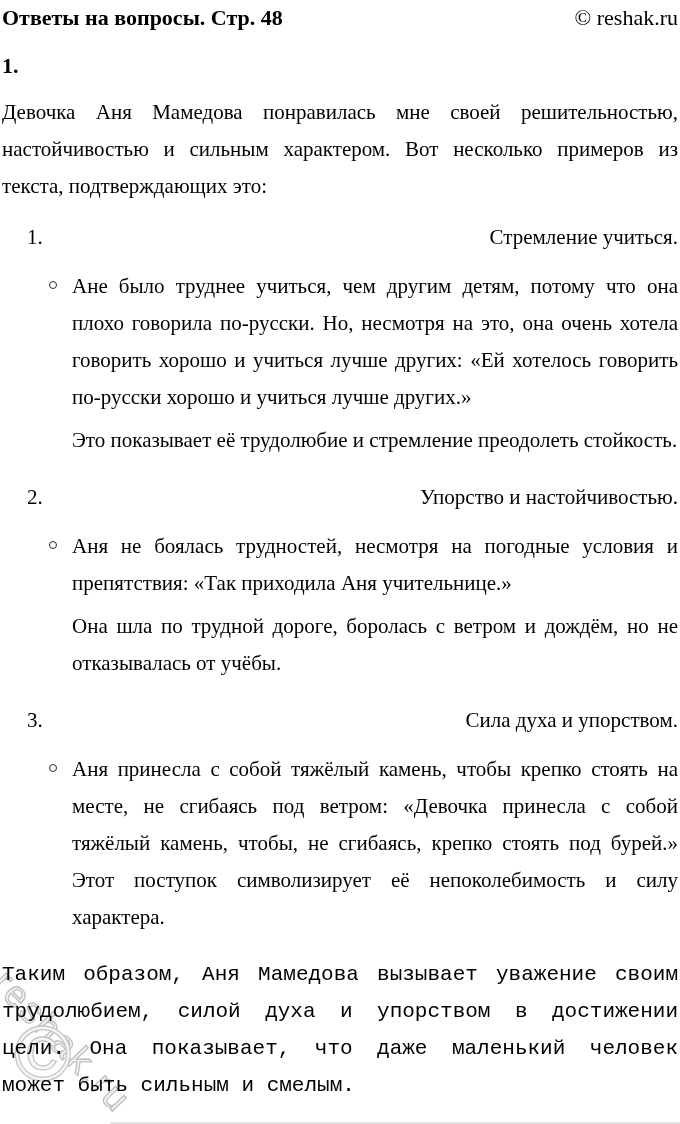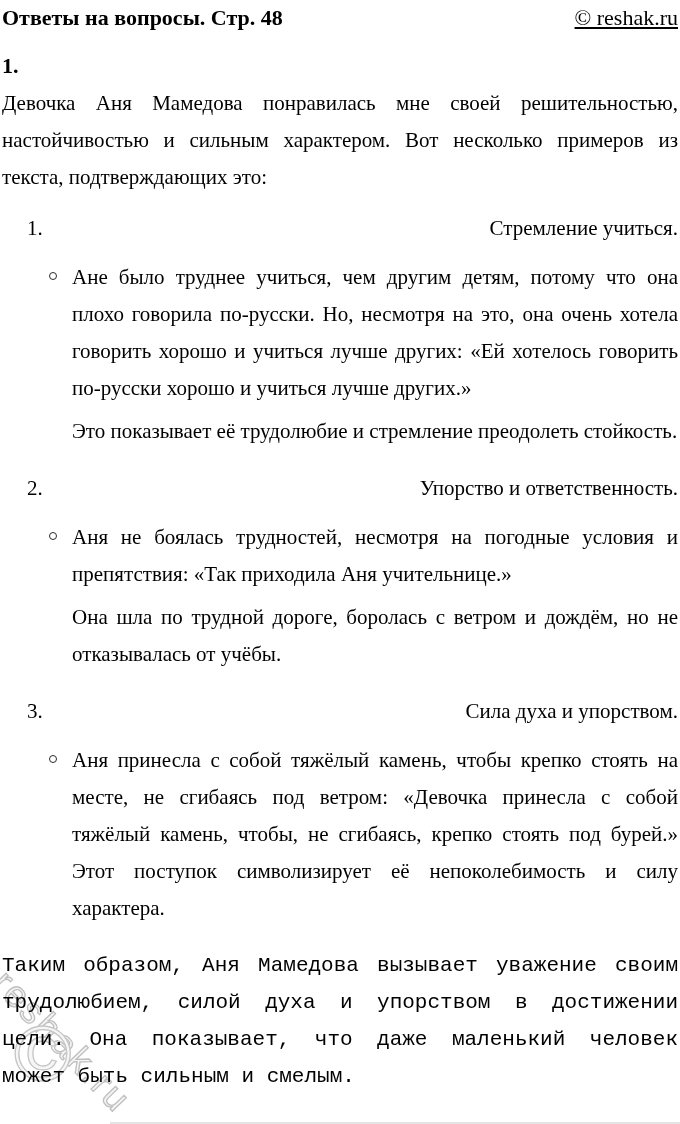--- a/index.html
+++ b/index.html
@@ -22,36 +22,36 @@
   }
   
   .hdr {
     display: flex;
     justify-content: space-between;
     align-items: baseline;
     font-size: 22px;
     line-height: 27px;
   }
   .hdr-title { font-weight: bold; }
-  .hdr-copy  { font-weight: normal; text-decoration: underline; }
+  .hdr-copy  { font-weight: normal; }
   
   .sec-num {
     font-weight: bold;
     font-size: 22px;
     line-height: 27px;
     margin-top: 21px;
   }
   
   .para {
     font-size: 21px;
     line-height: 37px;
     text-align: justify;
     margin: 0;
   }
-  .intro { margin-top: 6px; margin-bottom: 14px; }
+  .intro { margin-top: 15px; margin-bottom: 14px; }
   
   .item { margin: 0; }
   .item-head {
     display: flex;
     padding-left: 25px;
     font-size: 21px;
     line-height: 37px;
     margin-bottom: 12px;
   }
   .item-num { width: 21px; flex: 0 0 auto; }
@@ -140,21 +140,21 @@
     <div class="bullet">
       <span class="marker"></span>
       <p class="para bp">Ане было труднее учиться, чем другим детям, потому что она плохо говорила по-русски. Но, несмотря на это, она очень хотела говорить хорошо и учиться лучше других: «Ей хотелось говорить по-русски хорошо и учиться лучше других.»</p>
       <p class="para bp">Это показывает её трудолюбие и стремление преодолеть стойкость.</p>
     </div>
   </div>
 
   <div class="item">
     <div class="item-head">
       <span class="item-num">2.</span>
-      <span class="item-title">Упорство и ответственность.</span>
+      <span class="item-title">Упорство и настойчивостью.</span>
     </div>
     <div class="bullet">
       <span class="marker"></span>
       <p class="para bp">Аня не боялась трудностей, несмотря на погодные условия и препятствия: «Так приходила Аня учительнице.»</p>
       <p class="para bp">Она шла по трудной дороге, боролась с ветром и дождём, но не отказывалась от учёбы.</p>
     </div>
   </div>
 
   <div class="item">
     <div class="item-head">

